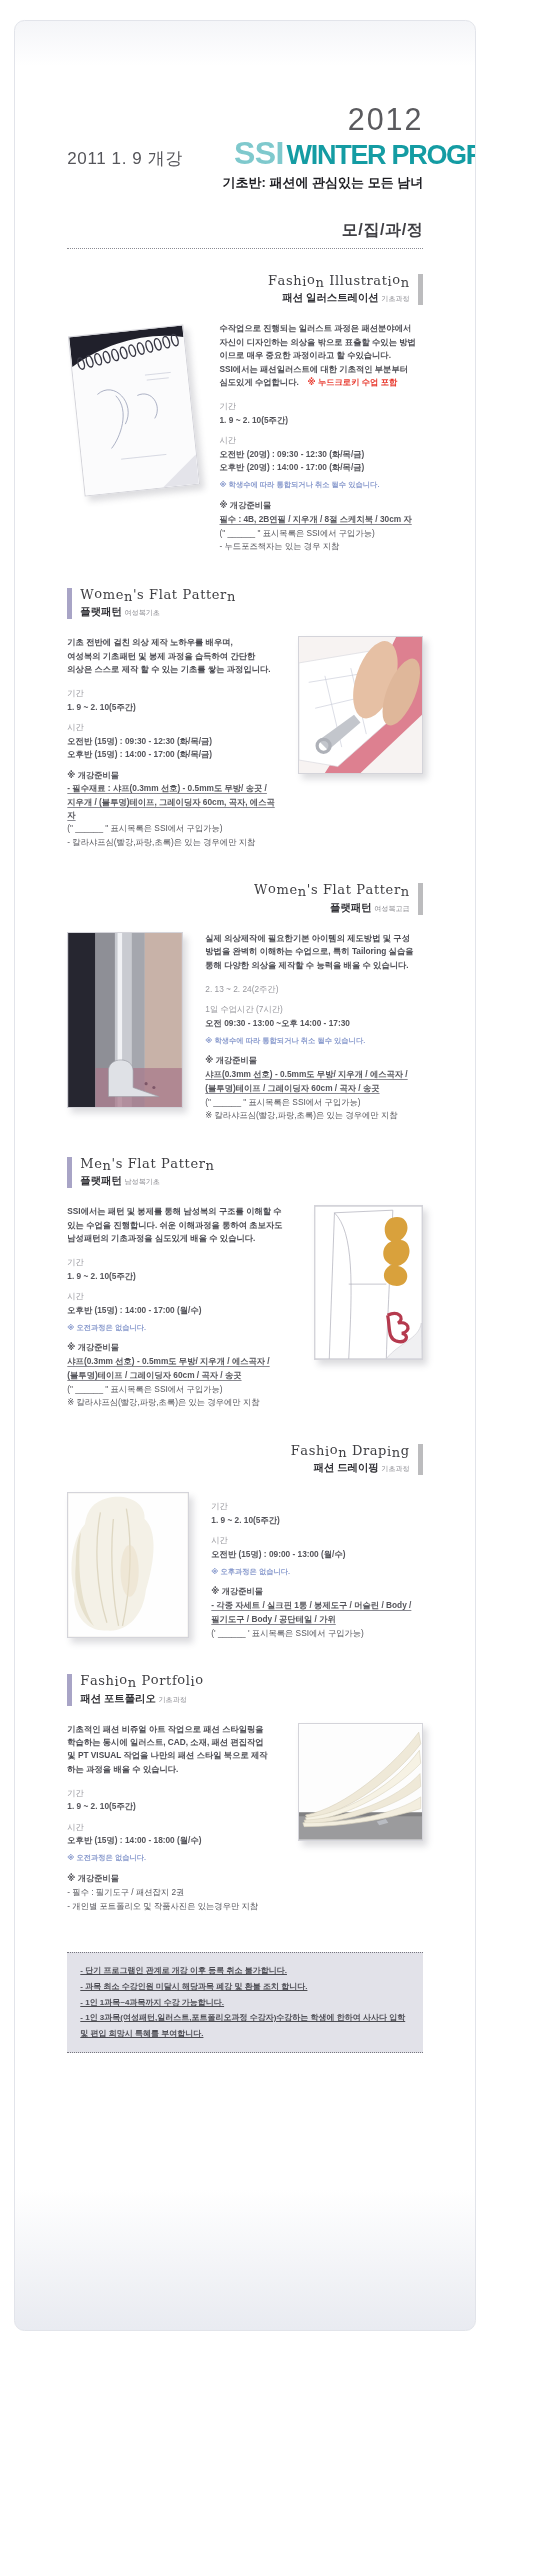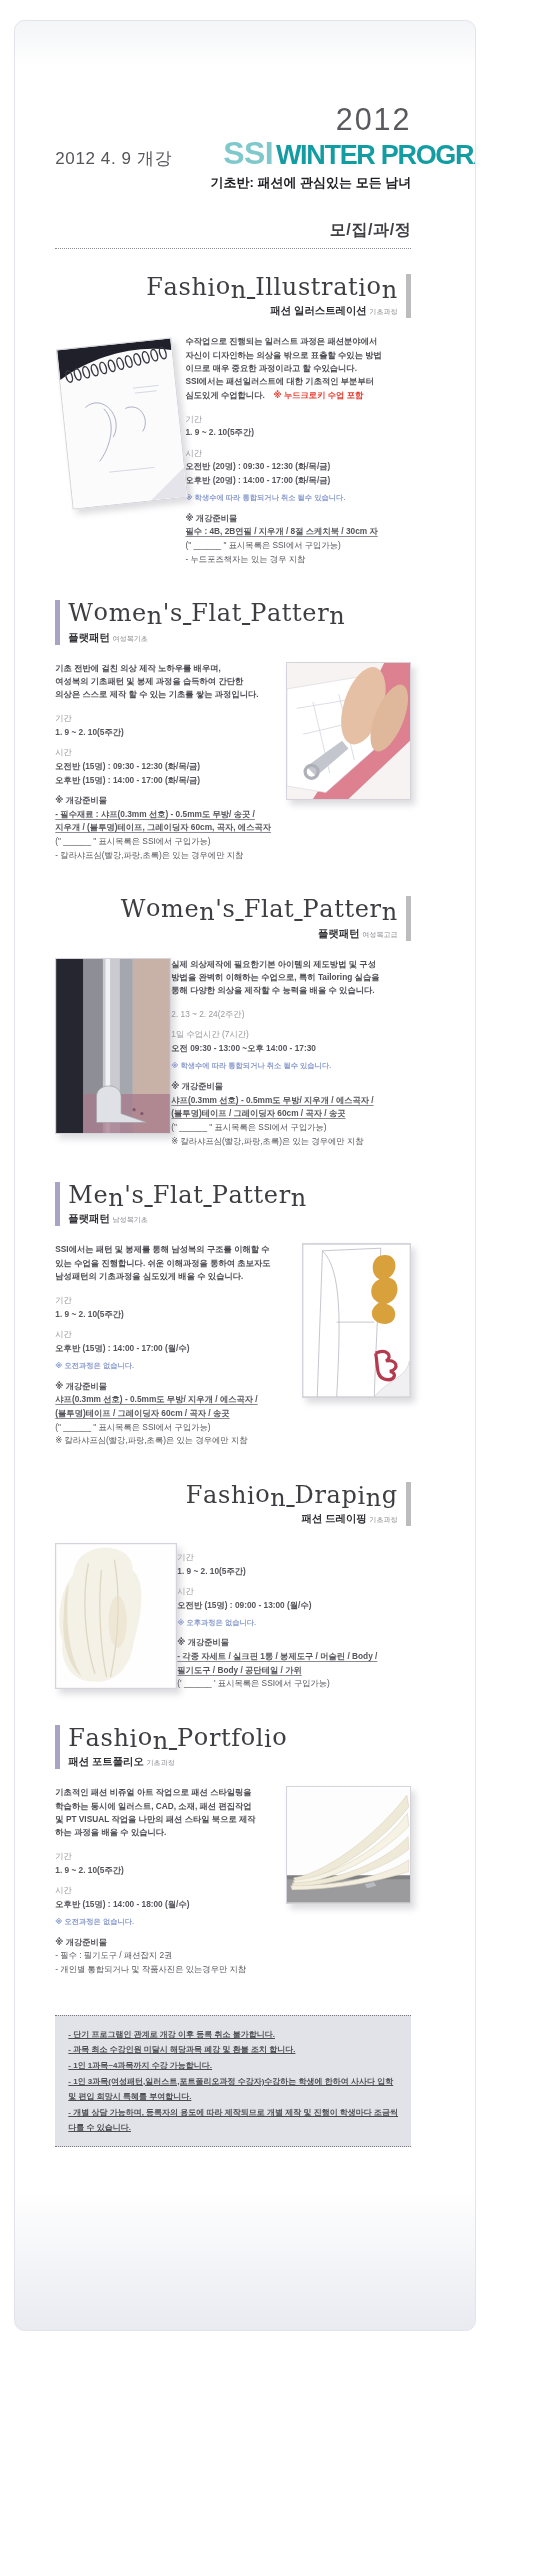--- a/index.html
+++ b/index.html
@@ -1,21 +1,21 @@
 <!DOCTYPE html>
 <html style="font-size:10.4px"><head>
 <meta charset="utf-8">
 <style>
   html,body{margin:0;padding:0;background:#ffffff;}
   body{width:545px;min-height:2576px;position:relative;
        font-family:"Liberation Sans","DejaVu Sans",sans-serif;color:#4c4c52;}
   .card{position:absolute;left:14.3px;top:19.5px;width:460px;height:2309px;
         border:0.6px solid #e2e4ea;border-radius:10.4px;overflow:hidden;
         background:linear-gradient(180deg,#f4f5f8 0px,#ffffff 45px,#ffffff 2168px,#e9ebf1 2309px);}
-  .content{position:absolute;left:40px;top:0;width:356px;}
+  .content{position:absolute;left:52px;top:0;width:356px;}
 
   
   .hdr{text-align:right;padding-top:83px;}
   .year{font-size:30.5px;color:#5a5a5e;letter-spacing:1.9px;line-height:1;}
   .titleline{margin-top:2.6px;white-space:nowrap;line-height:1;}
   .open{font-size:17px;color:#55555a;letter-spacing:0.6px;margin-right:5.2px;}
   .ssi{font-size:32px;font-weight:bold;color:#7fc9cd;letter-spacing:-0.6px;margin-left:43px;}
   .prog{font-size:27px;font-weight:bold;color:#149ca3;letter-spacing:-1.3px;}
   .subtitle{font-size:13px;font-weight:bold;color:#1d1d22;margin-top:5.2px;}
   .intro{text-align:left;font-size:8px;color:#76767c;line-height:1.62;margin-top:15.6px;}
@@ -23,30 +23,30 @@
   .recruit{text-align:right;font-size:16px;font-weight:bold;color:#3f3f44;
            letter-spacing:0.6px;margin-top:28.6px;padding-bottom:6.5px;border-bottom:1.3px dotted #8a8a92;}
 
   
   #sections{margin-top:25px;}
   .course{margin-bottom:35px;}
   .c-head{display:flex;gap:7.8px;}
   .course.right .c-head{justify-content:flex-end;}
   .bar{width:5.8px;background:#bcbcbe;flex:none;}
   .course.left .bar{background:#a8a4c6;width:5.2px;}
-  .t-en{font-family:"DejaVu Serif","Liberation Serif",serif;font-size:24px;color:#3e3e42;letter-spacing:0.6px;line-height:1.15;text-decoration:underline;}
+  .t-en{font-family:"DejaVu Serif","Liberation Serif",serif;font-size:13px;color:#3e3e42;letter-spacing:0.6px;line-height:1.15;}
   .t-en .ch{display:inline-block;}
   .t-en .dn{transform:translateY(.13em);}
   .t-en .di{transform:translateY(.06em);}
   .t-en .uo{transform:translateY(-.05em);}
   .course.right .t-titles{text-align:right;}
   .t-ko{font-size:10.4px;color:#2e2e33;font-weight:bold;margin-top:2.6px;}
   .t-ko small{font-size:7.1px;color:#8a8a90;font-weight:normal;margin-left:2.6px;}
 
-  .c-body{display:flex;margin-top:17px;}
+  .c-body{display:flex;gap:22px;margin-top:17px;}
   .course.left .c-body .c-text{order:0;}
   .course.left .c-body .photo-wrap{order:1;}
   .c-text{flex:1;min-width:0;}
   .desc{font-size:8.3px;color:#4e4e55;line-height:1.62;margin:0 0 10.4px;font-weight:bold;}
   .desc .red{margin-left:6.5px;}
   .dl{font-size:8.3px;line-height:1.5;color:#55555b;}
   .dl.label{color:#97979d;margin-top:7.8px;}
   .dl.value{font-weight:bold;margin-top:1.3px;}
   .dl.blue{color:#8b9cce;font-size:7.3px;margin-top:6.5px;font-weight:bold;}
   .dl.mhead{font-weight:bold;margin-top:7.8px;}
@@ -65,21 +65,21 @@
 </style>
 </head>
 <body>
 
 <div class="card">
   <div class="content">
 
     <div class="hdr">
       <div class="year">2012</div>
       <div class="titleline">
-        <span class="open">2012 4. 9 개강</span>
+        <span class="open">2011 1. 9 개강</span>
         <span class="ssi">SSI</span>
         <span class="prog">WINTER PROGRAM</span>
       </div>
       <div class="subtitle">기초반: 패션에 관심있는 모든 남녀</div>
     </div>
 
     <div class="recruit">모/집/과/정</div>
 
     <div id="sections">
         <section class="course right">
@@ -300,29 +300,28 @@
       </div>
       <div class="c-text">
         <p class="desc">기초적인 패션 비쥬얼 아트 작업으로 패션 스타일링을<br>학습하는 동시에 일러스트, CAD, 소재, 패션 편집작업<br>및 PT VISUAL 작업을 나만의 패션 스타일 북으로 제작<br>하는 과정을 배울 수 있습니다.</p>
         <div class="dl label">기간</div>
               <div class="dl value">1. 9 ~ 2. 10(5주간)</div>
               <div class="dl label">시간</div>
               <div class="dl value">오후반 (15명) : 14:00 - 18:00 (월/수)</div>
               <div class="dl blue">※ 오전과정은 없습니다.</div>
               <div class="dl mhead">※ 개강준비물</div>
               <div class="dl plain">- 필수 : 필기도구 / 패션잡지 2권</div>
-              <div class="dl plain">- 개인별 통합되거나 및 작품사진은 있는경우만 지참</div>
+              <div class="dl plain">- 개인별 포트폴리오 및 작품사진은 있는경우만 지참</div>
       </div>
     </div>
         </section>
       </div>
 
     <div class="notes">
         <div class="nl">- 단기 프로그램인 관계로 개강 이후 등록 취소 불가합니다.</div>
         <div class="nl">- 과목 최소 수강인원 미달시 해당과목 폐강 및 환불 조치 합니다.</div>
         <div class="nl">- 1인 1과목~4과목까지 수강 가능합니다.</div>
         <div class="nl">- 1인 3과목(여성패턴,일러스트,포트폴리오과정 수강자)수강하는 학생에 한하여 사사다 입학 및 편입 희망시 특혜를 부여합니다.</div>
-        <div class="nl">- 개별 상담 가능하며, 등록자의 용도에 따라 제작되므로 개별 제작 및 진행이 학생마다 조금씩 다를 수 있습니다.</div>
       </div>
 
   </div>
 </div>
 
 
 </body></html>

